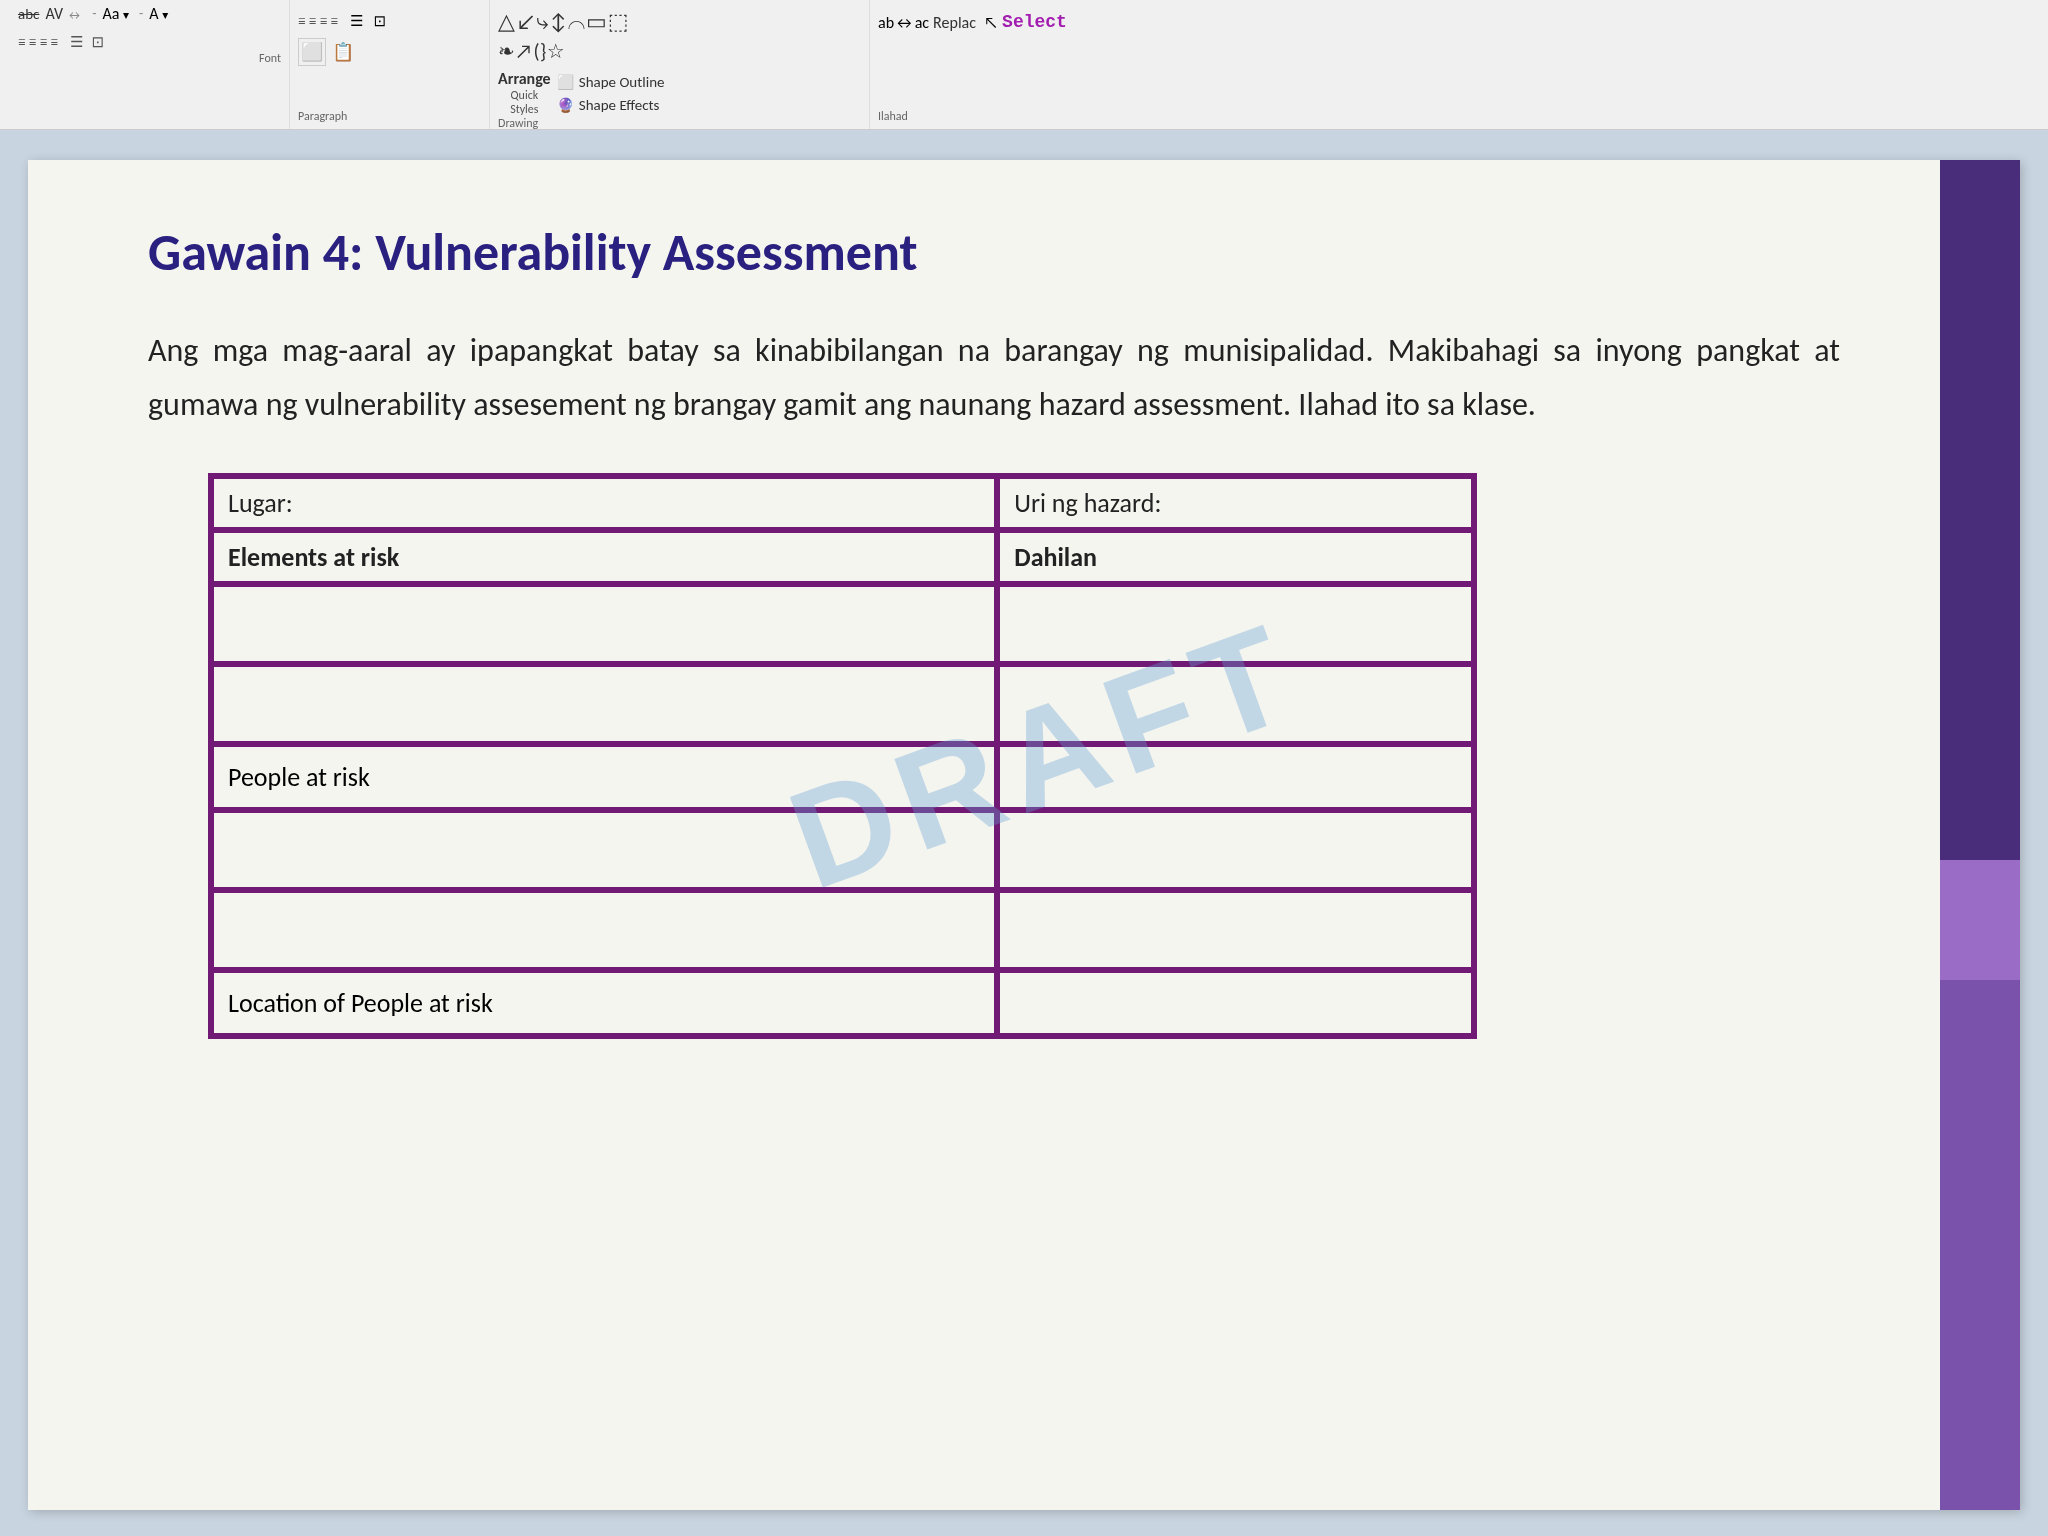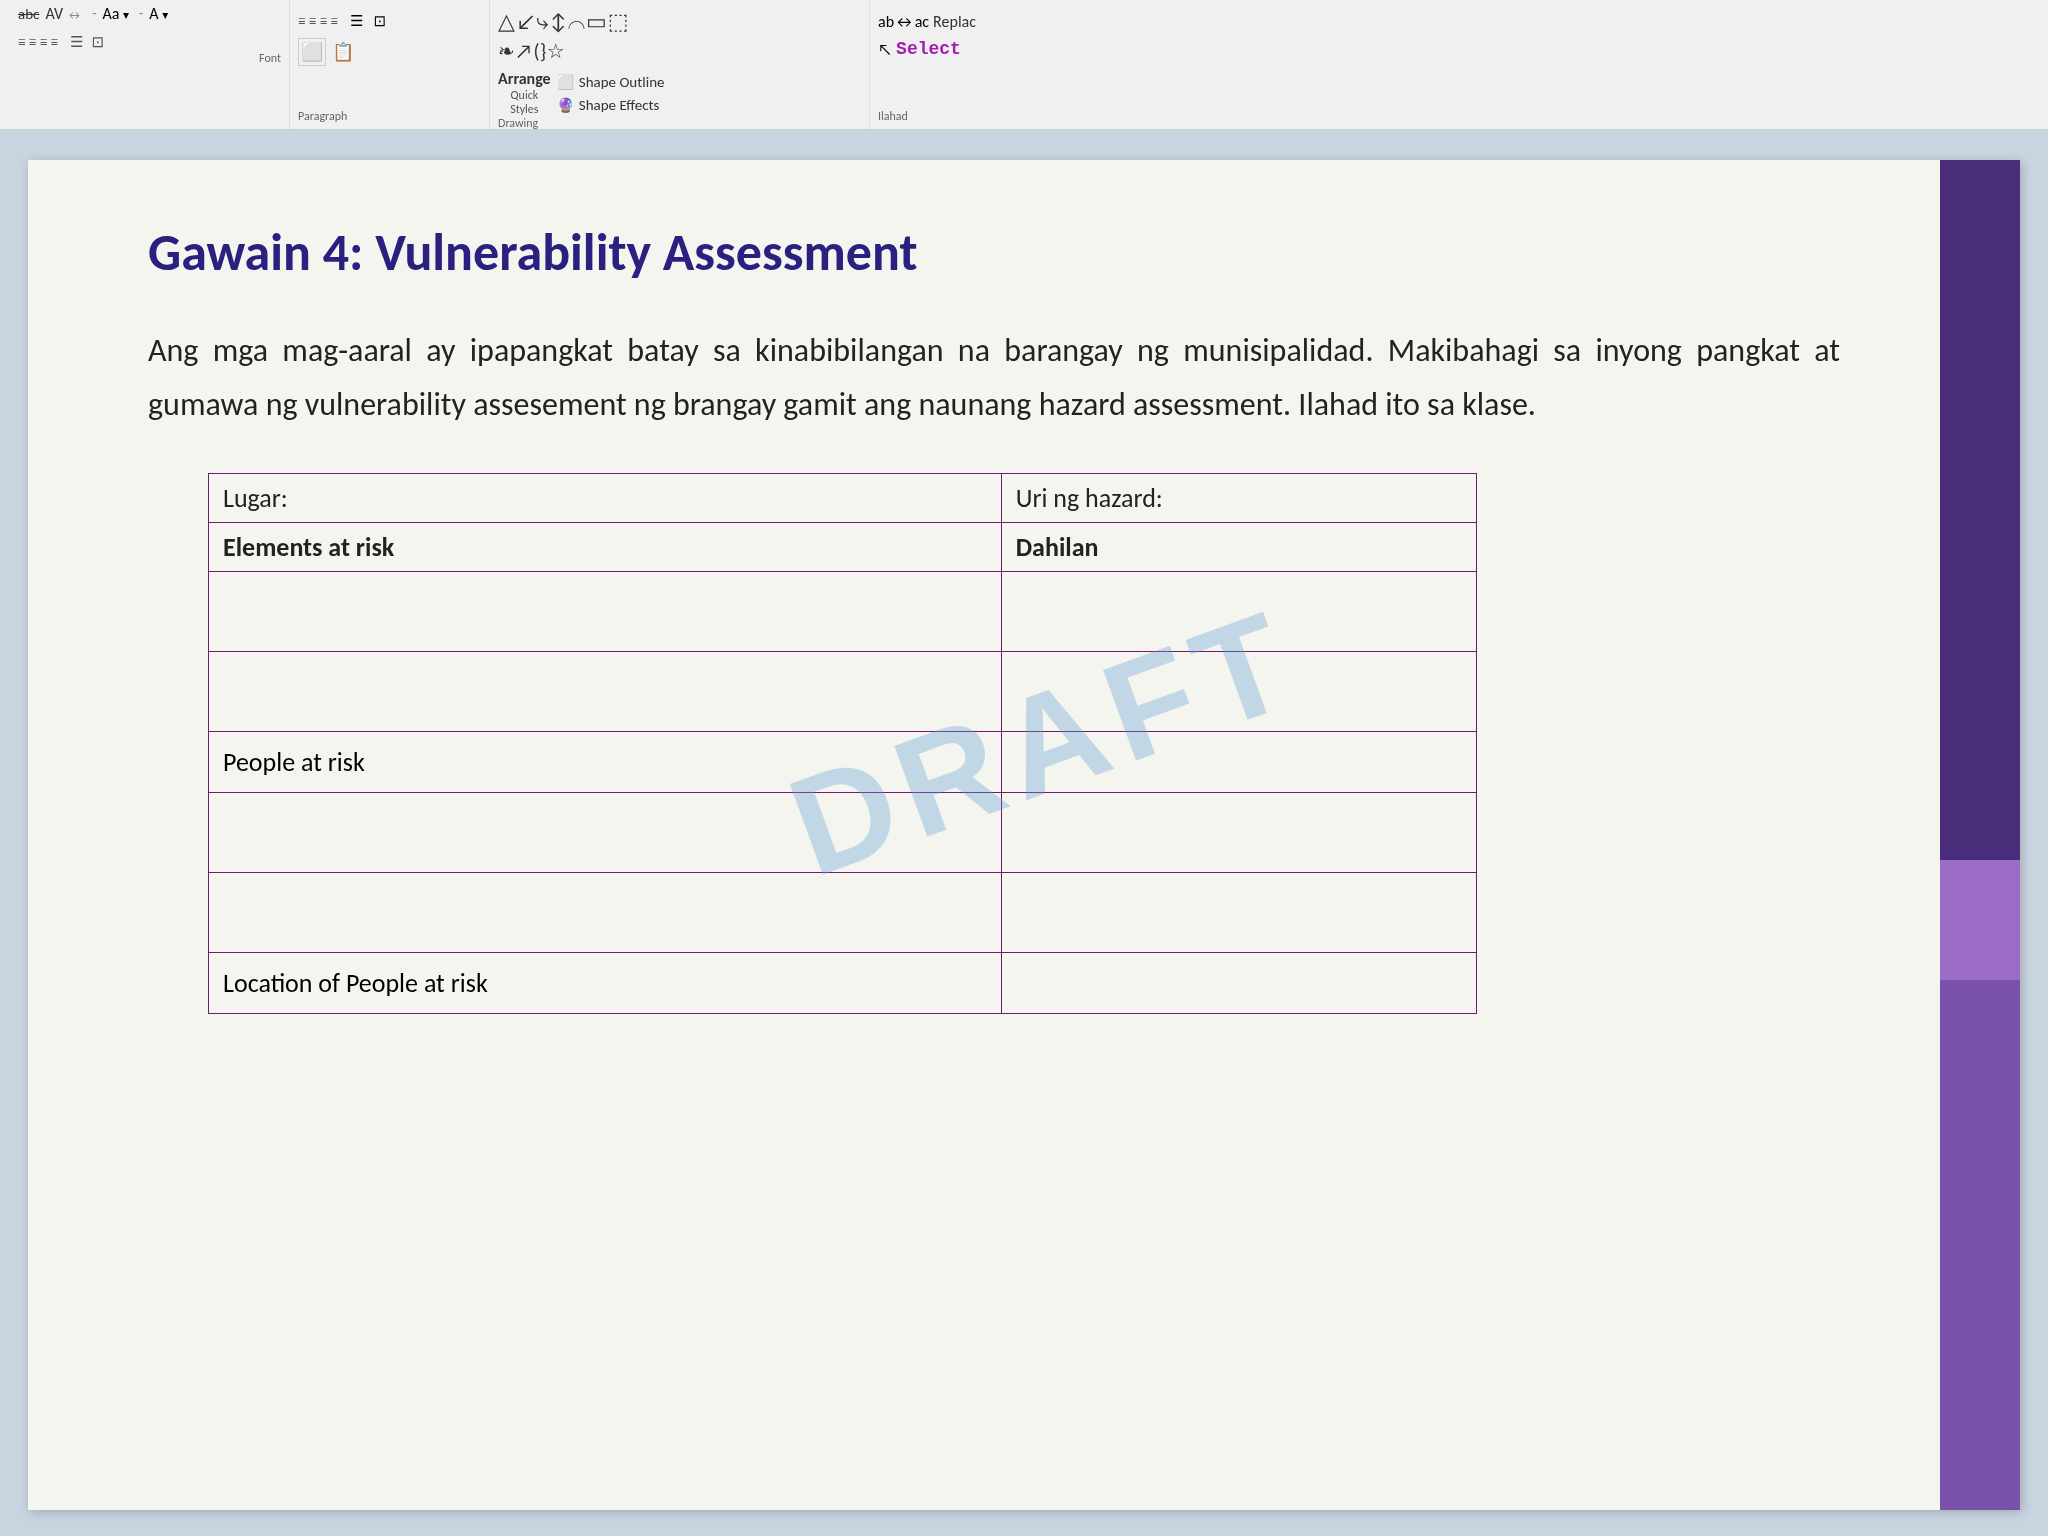--- a/index.html
+++ b/index.html
@@ -144,21 +144,21 @@
       border-collapse: collapse;
       width: 75%;
       margin-left: 60px;
       font-family: Calibri, 'Segoe UI', Arial, sans-serif;
       font-size: 26px;
       position: relative;
       z-index: 2;
     }
 
     .assessment-table td, .assessment-table th {
-      border: 1px solid #701a75;
+      border: 6px solid #701a75;
       padding: 8px 14px;
       vertical-align: top;
       min-height: 40px;
     }
 
     .assessment-table .header-row td {
       background: transparent;
       font-weight: normal;
       color: #222;
     }
@@ -283,21 +283,21 @@
         <span style="font-size:16px; color:#333;">
           <span style="font-size:14px;">🔮</span>
           <span style="font-size:15px;">Shape Effects</span>
         </span>
       </div>
     </div>
     <div class="section-label-text">Drawing</div>
   </div>
 
   <div class="editing-section">
-    <div style="display:flex; flex-direction:column; gap:8px; padding-top:8px;">
+    <div style="display:flex; flex-direction:row; gap:8px; padding-top:8px;">
       <div style="display:flex; align-items:center; gap:4px;">
         <span style="font-size:16px;">ab↔ac</span>
         <span style="font-size:16px; color:#333;">Replac</span>
       </div>
       <div style="display:flex; align-items:center; gap:4px;">
         <span style="font-size:16px;">↖</span>
         <span style="font-size:18px; font-weight:bold; color:#a21caf;font-family:Liberation Mono, monospace;">Select</span>
       </div>
     </div>
     <div class="section-label-text">Ilahad</div>

